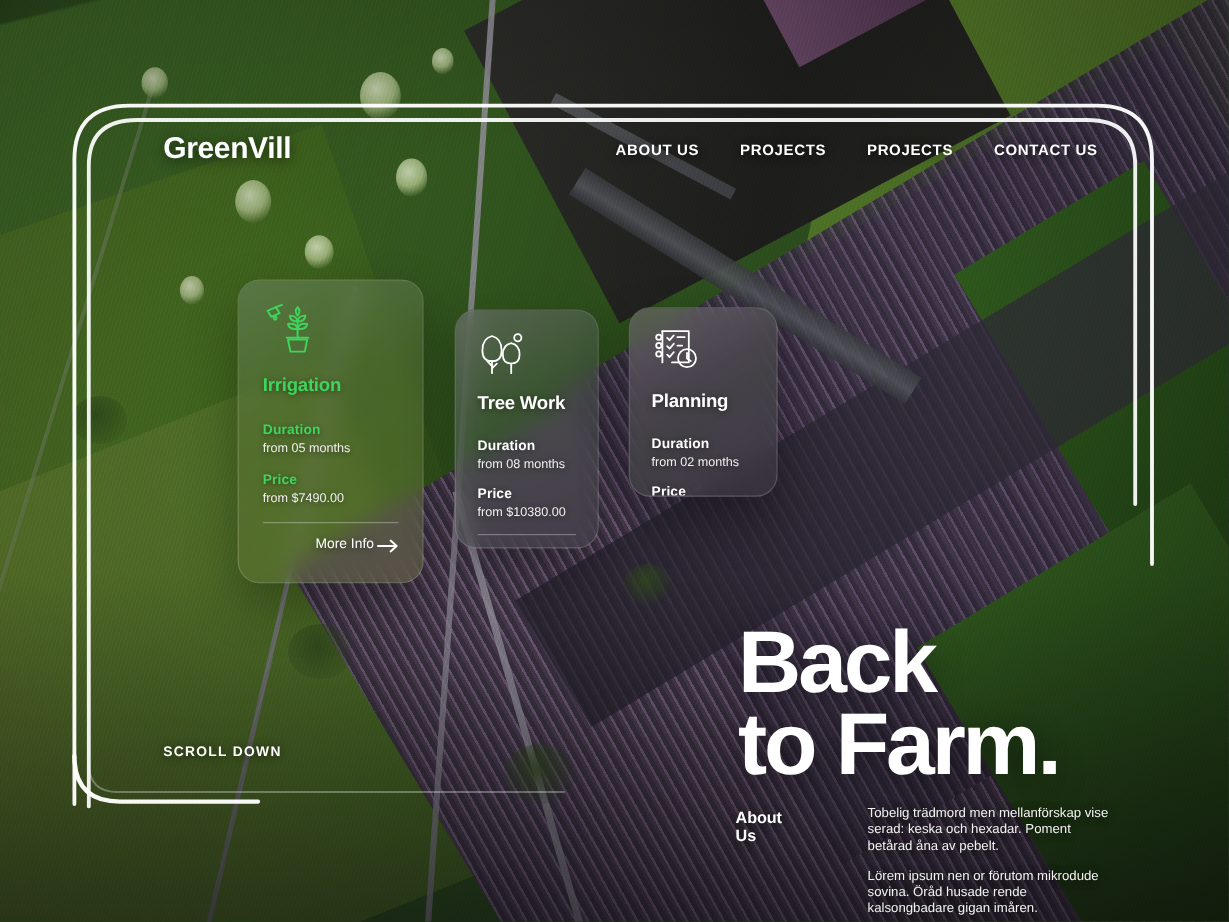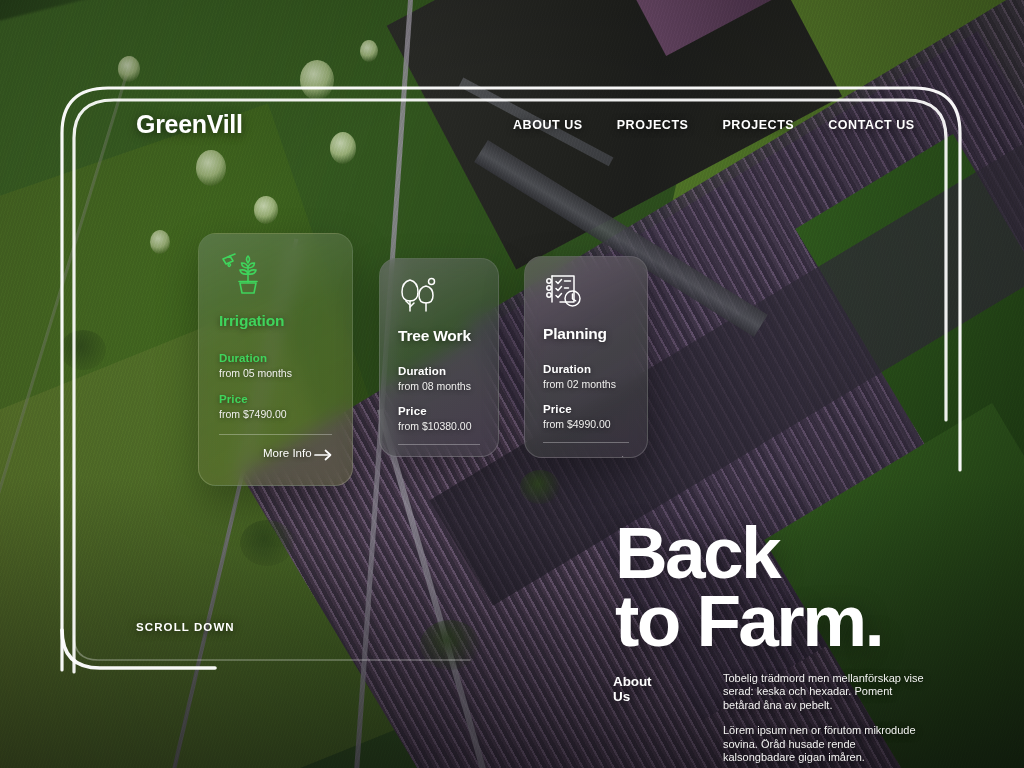--- a/index.html
+++ b/index.html
@@ -203,21 +203,21 @@
     left:198px; top:233px; width:155px; height:253px;
     background:linear-gradient(150deg,rgba(66,96,56,.55) 0%,rgba(84,104,52,.45) 45%,rgba(122,128,66,.40) 100%);
   }
   
   #card-treework{
     left:379px; top:258px; width:120px; height:199px;
     background:linear-gradient(150deg,rgba(78,76,84,.52) 0%,rgba(62,78,62,.46) 50%,rgba(70,68,76,.44) 100%);
   }
   
   #card-planning{
-    left:524px; top:256px; width:124px; height:202px;
+    left:524px; top:256px; width:124px; height:158px;
     background:linear-gradient(145deg,rgba(86,74,86,.55) 0%,rgba(62,72,60,.48) 55%,rgba(74,66,78,.46) 100%);
   }
 
   .card-icon{ margin:18px 0 0 20px; }
   .card-title{
     margin:12px 0 0 20px;
     font-size:15.5px; font-weight:bold; letter-spacing:-.2px;
     text-shadow:0 1px 6px rgba(0,0,0,.45);
   }
   .card-field{ margin:0 0 0 20px; }

